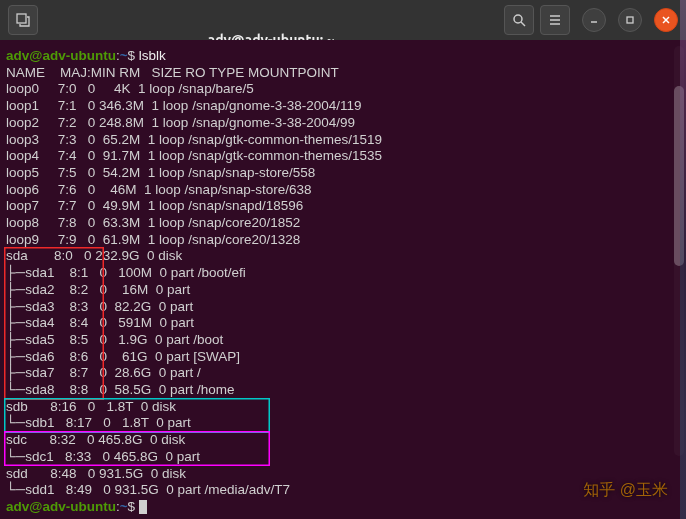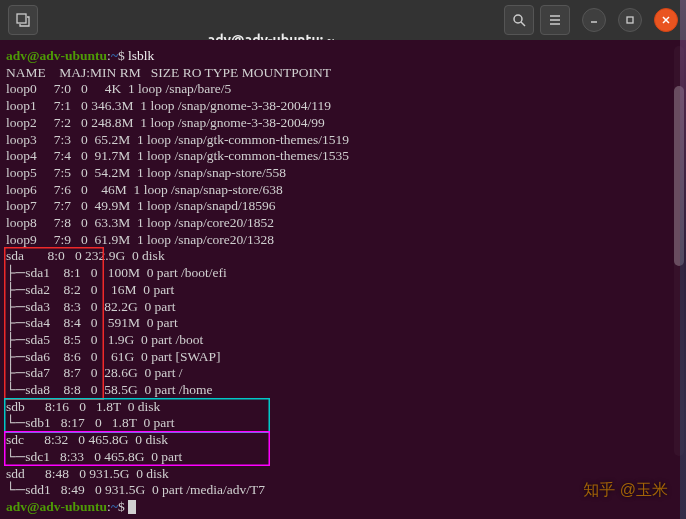--- a/index.html
+++ b/index.html
@@ -57,21 +57,21 @@
   .win-close{ background:#e95420;color:#fff;border:1px solid #d44414;}
   .terminal {
     position: absolute;
     top: 40px; left: 0; right: 0; bottom: 0;
     background: #300a24;
     padding: 8px 6px;
     font-size: 13.5px;
     line-height: 16.7px;
     color: #d0d0d0;
     white-space: pre;
-    font-family: Liberation Serif, serif;
+    font-family: Liberation Sans, sans-serif;
   }
   .green { color: #4e9a06; font-weight: bold; }
   .blue  { color: #3465a4; font-weight: bold; }
   .white { color: #d0d0d0; }
   .cmd   { color: #eeeeee; }
   .cursor {
     display:inline-block;width:8px;height:14px;background:#d0d0d0;vertical-align:text-bottom;
   }
   .hl-red    { background: rgba(239,41,41,0); box-shadow: inset 0 0 0 1.5px #ef2929; }
   .hl-cyan   { background: rgba(0,200,200,0); box-shadow: inset 0 0 0 1.5px #00c8c8; }

